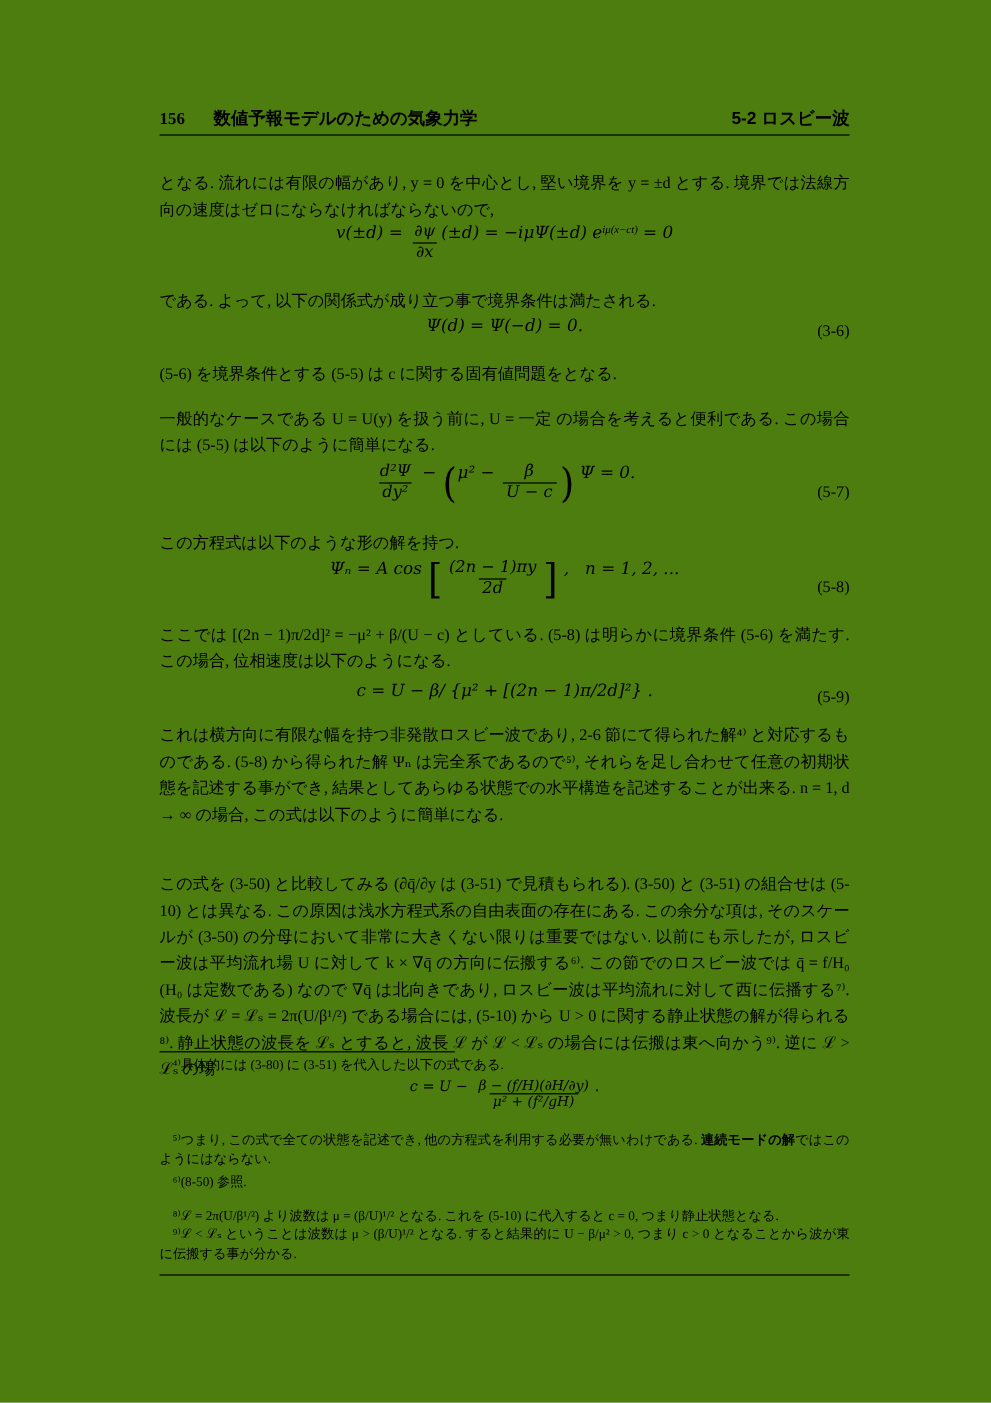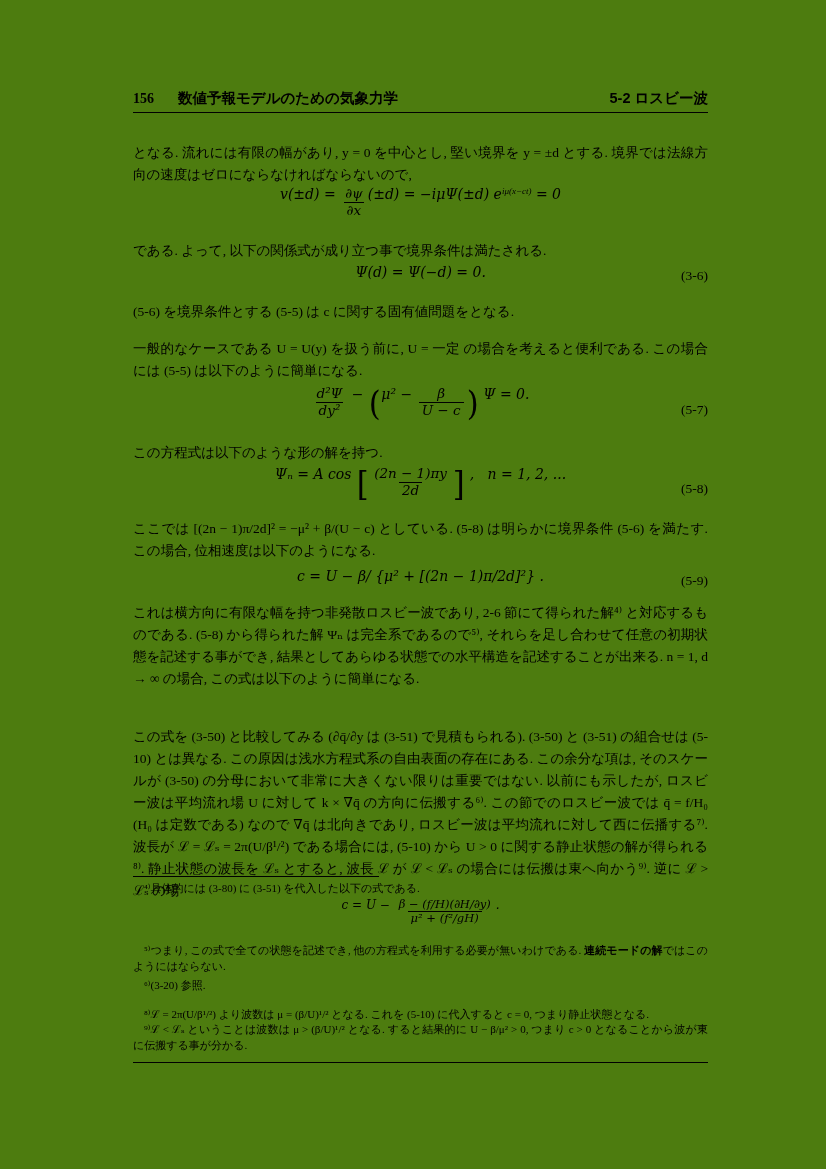--- a/index.html
+++ b/index.html
@@ -131,19 +131,19 @@
 
   <div class="abs eq-row fn-eq" style="top:898px;height:42px;">
     <span class="math">c = U − </span>
     <span class="frac math">
       <span class="num">β − (f/H)(∂H/∂y)</span>
       <span class="den">μ² + (f²/gH)</span>
     </span>
     <span class="math">.</span>
   </div>
 
-  <div class="abs fn" style="top:977px;">⁶⁾(3-20) 参照.</div>
+  <div class="abs fn" style="top:977px;">⁶⁾(8-50) 参照.</div>
   <div class="abs fn" style="top:1006px;">⁸⁾ℒ = 2π(U/β¹/²) より波数は μ = (β/U)¹/² となる. これを (5-10) に代入すると c = 0, つまり静止状態となる.</div>
   <div class="abs fn" style="top:1021px;">⁹⁾ℒ &lt; ℒₛ ということは波数は μ &gt; (β/U)¹/² となる. すると結果的に U − β/μ² &gt; 0, つまり c &gt; 0 となることから波が東に伝搬する事が分かる.</div>
 
   <div class="rule" style="top:1062px;width:575px;border-top-width:1px;"></div>
 
 </div>
 
 </body></html>

